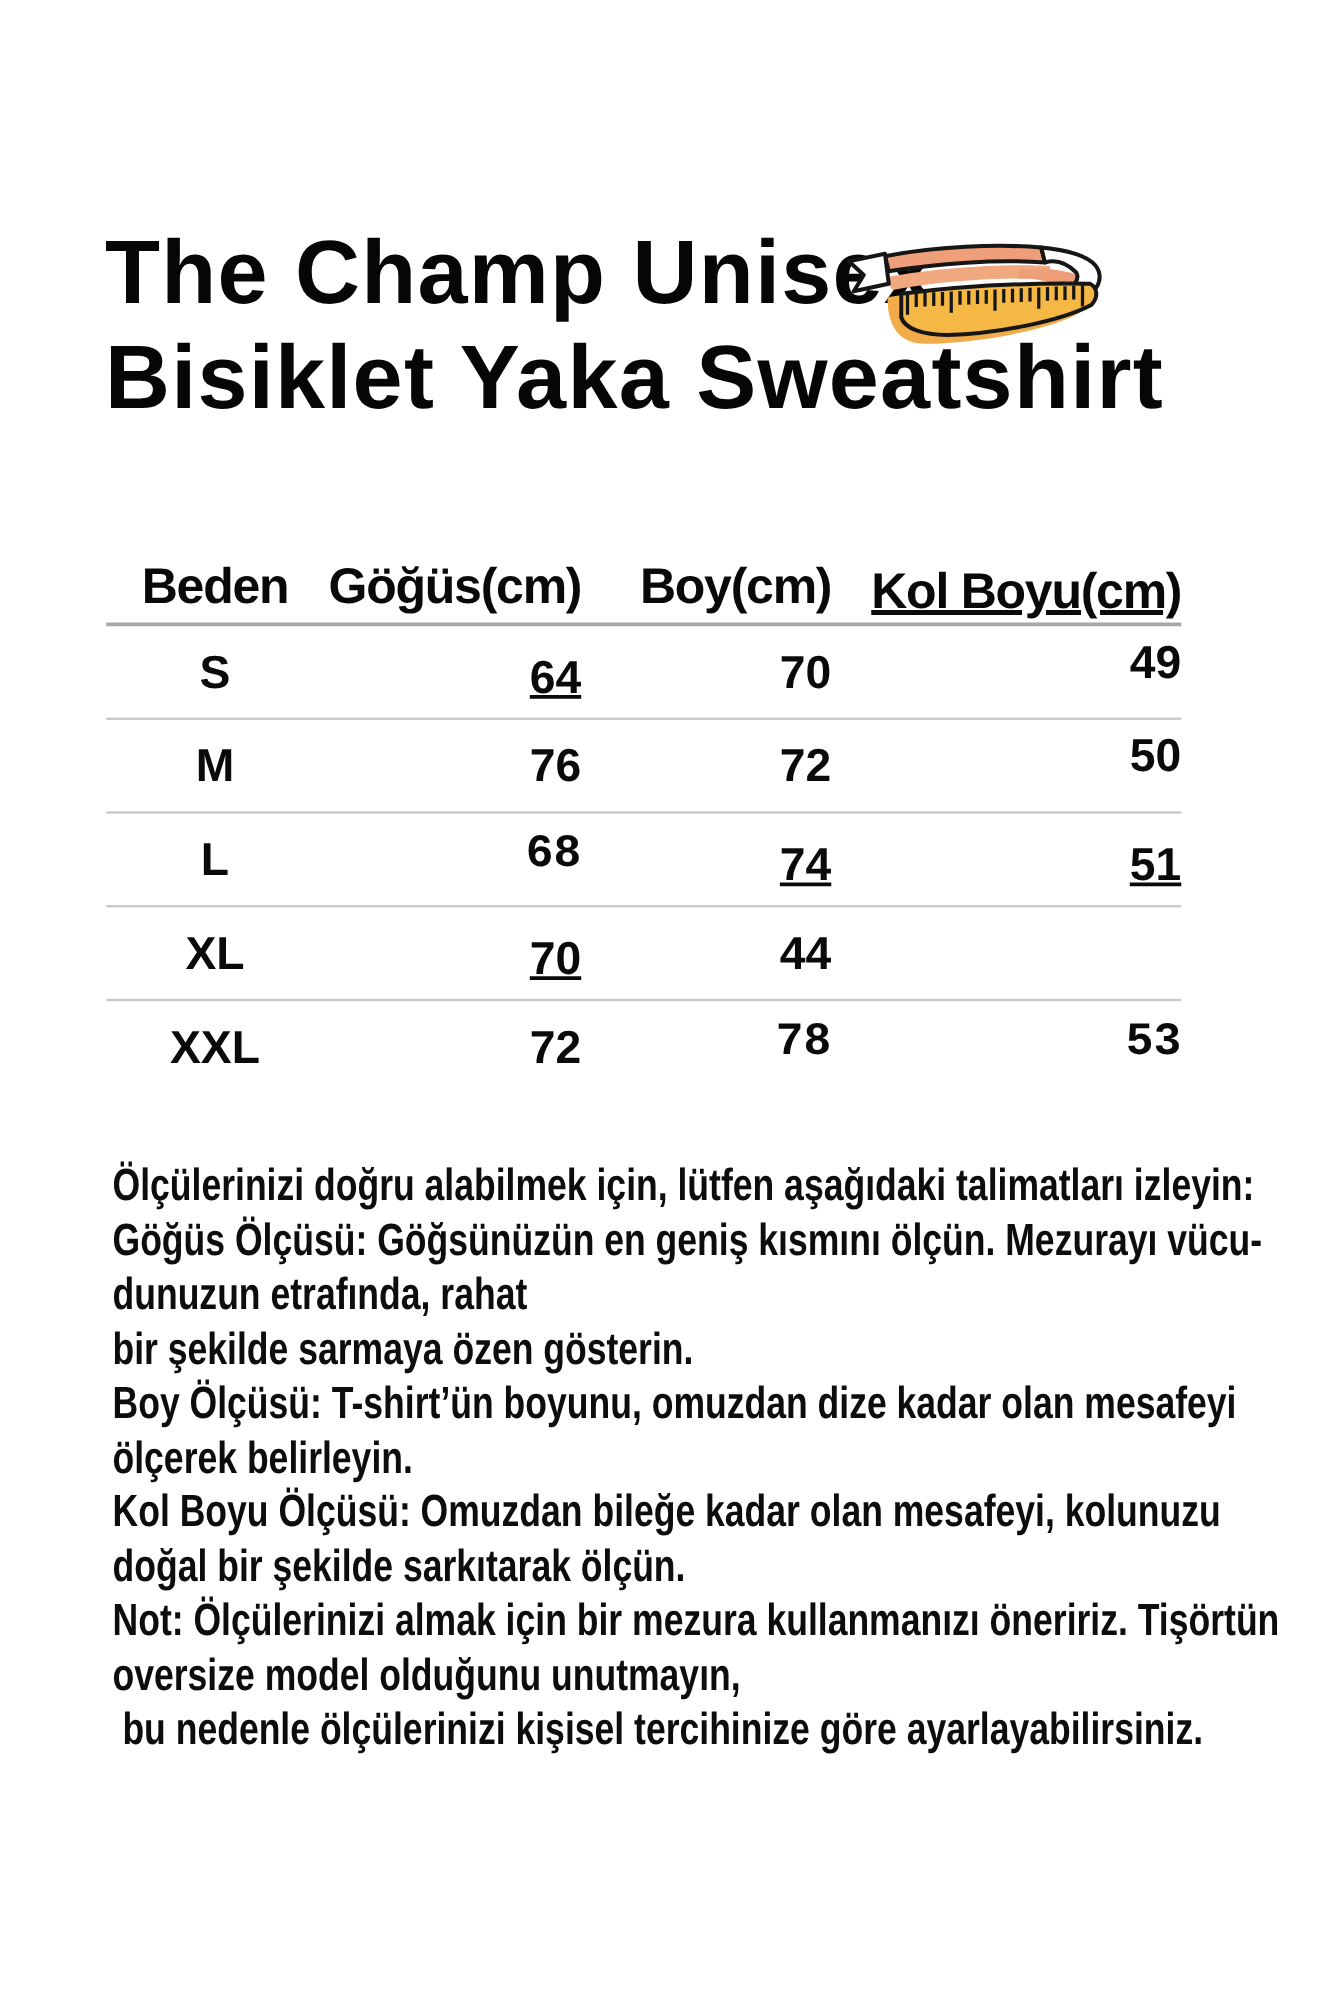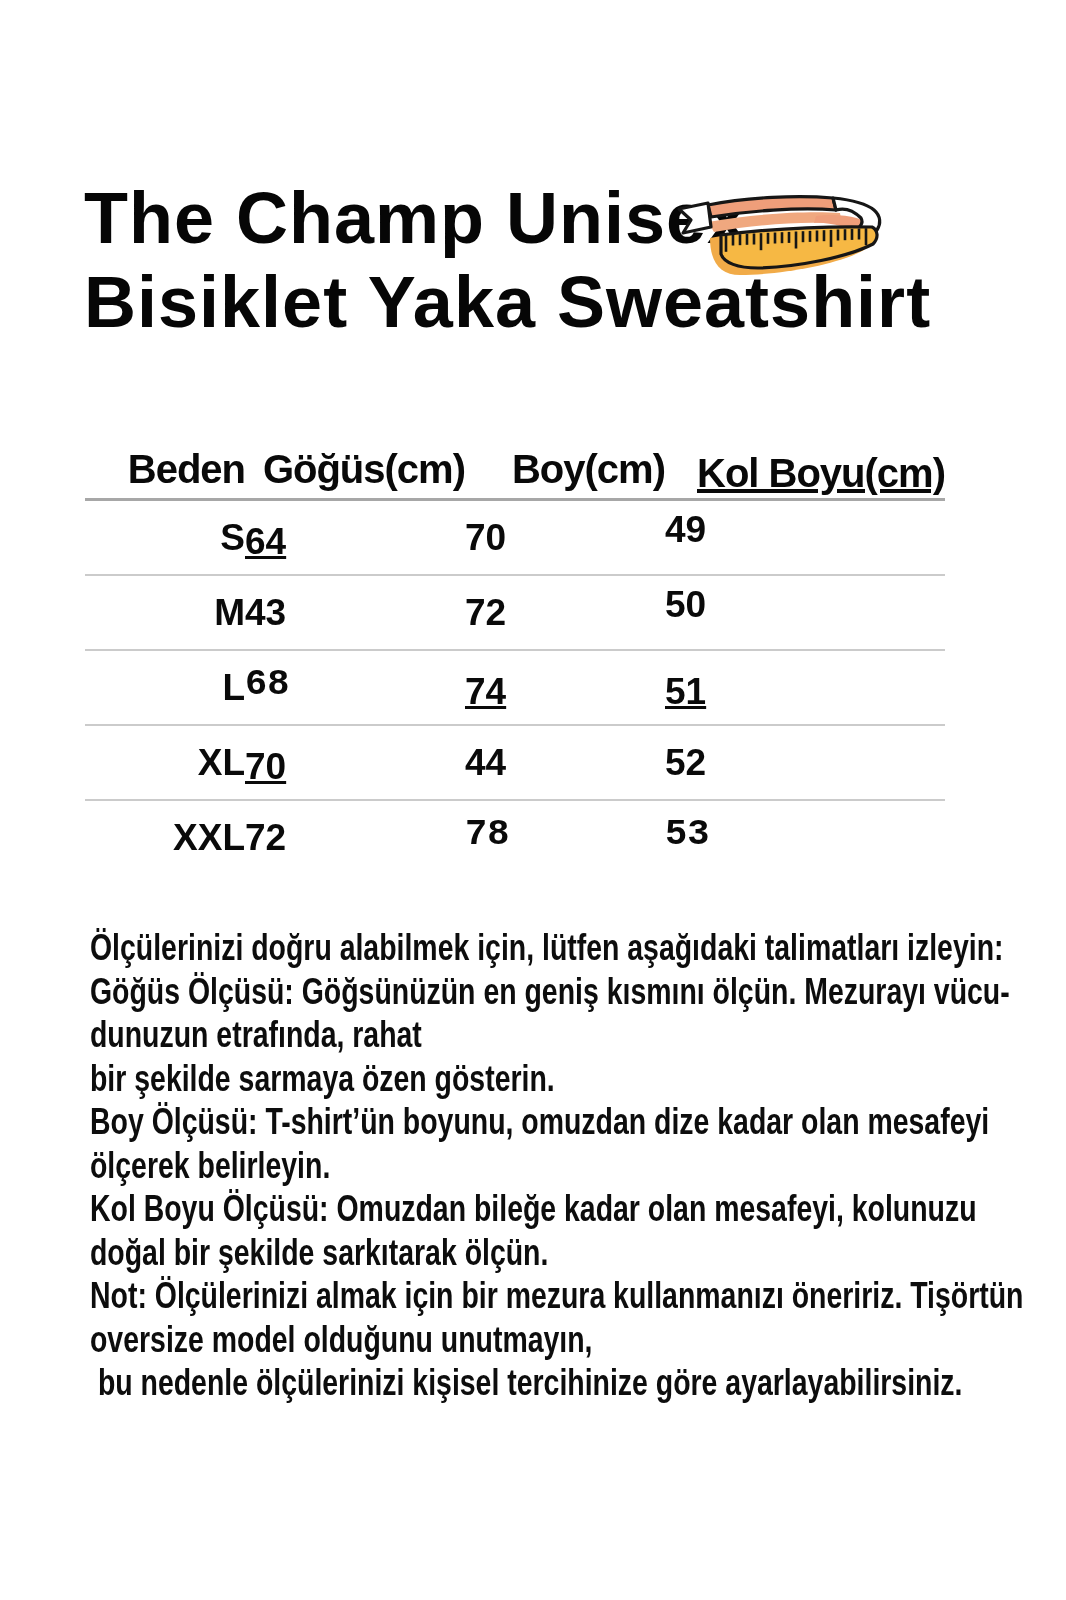--- a/index.html
+++ b/index.html
@@ -16,22 +16,22 @@
   .tape-icon{position:absolute;left:668px;top:186px;width:220px;height:96px;}
   .tape-icon svg{display:block;width:100%;height:100%;}
 
   
   .size-table{position:absolute;left:85px;top:440px;width:860px;}
   .tr{display:grid;grid-template-columns:160px 220px 200px 280px;align-items:center;}
   .tr.head{height:58px;border-bottom:3px solid #a7a7a7;}
   .tr.body-row{height:73px;border-bottom:2px solid #cbcbcb;}
   .tr.body-row:last-child{border-bottom:none;}
   .th{font-size:40px;font-weight:700;letter-spacing:-1px;text-align:right;color:#090909;}
-  .th.first,.td.first{text-align:right;padding-left:14px;}
-  .td{font-size:37px;font-weight:700;text-align:left;color:#0a0a0a;}
+  .th.first,.td.first{text-align:center;padding-left:14px;}
+  .td{font-size:37px;font-weight:700;text-align:right;color:#0a0a0a;}
   .nud-up8{transform:translateY(-8px);}
   .nud-up4{transform:translateY(-4px);font-family:Liberation Mono, monospace;}
   .nud-dn4{transform:translateY(4px);text-decoration:underline;}
 
   
   .instructions{position:absolute;left:90px;top:926px;width:1160px;
                 transform:scaleX(0.79);transform-origin:0 0;}
   .iline{font-size:36px;line-height:43.5px;font-weight:600;letter-spacing:0;
          color:#0d0d0d;white-space:pre;}
 </style>
@@ -98,37 +98,36 @@
 
     <div class="tr body-row">
       <div class="td first">S</div>
       <div class="td nud-dn4">64</div>
       <div class="td">70</div>
       <div class="td nud-up8">49</div>
     </div>
 
     <div class="tr body-row">
       <div class="td first">M</div>
-      <div class="td">43</div>
+      <div class="td">76</div>
       <div class="td">72</div>
       <div class="td nud-up8">50</div>
     </div>
 
     <div class="tr body-row">
       <div class="td first">L</div>
       <div class="td nud-up4">68</div>
       <div class="td nud-dn4">74</div>
       <div class="td nud-dn4">51</div>
     </div>
 
     <div class="tr body-row">
       <div class="td first">XL</div>
       <div class="td nud-dn4">70</div>
       <div class="td">44</div>
-      <div class="td">52</div>
     </div>
 
     <div class="tr body-row">
       <div class="td first">XXL</div>
       <div class="td">72</div>
       <div class="td nud-up4">78</div>
       <div class="td nud-up4">53</div>
     </div>
   </div>
 

